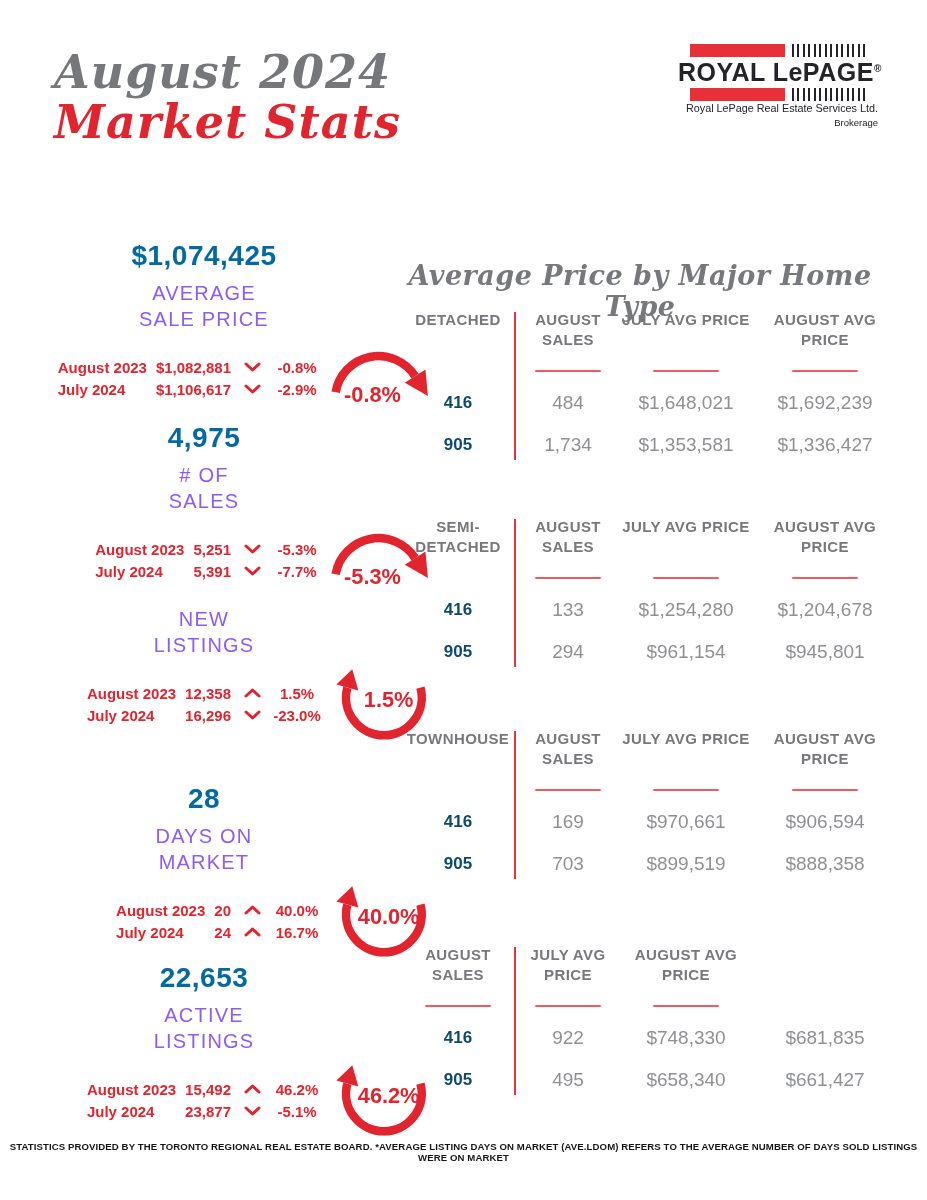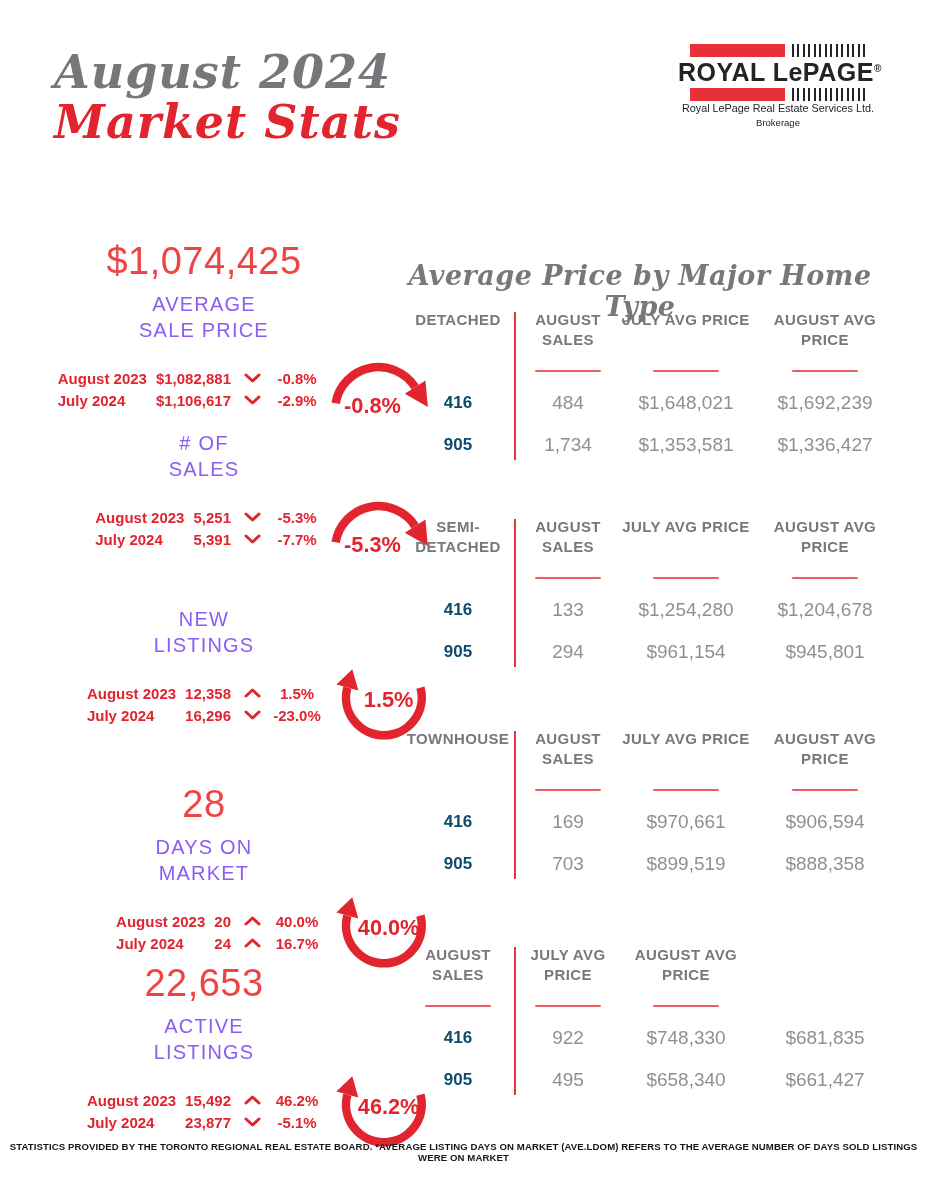--- a/index.html
+++ b/index.html
@@ -5,34 +5,34 @@
   html,body{margin:0;padding:0}
   body{width:927px;height:1200px;background:#ffffff;position:relative;overflow:hidden;
        font-family:"Liberation Sans",sans-serif;-webkit-font-smoothing:antialiased}
 
   
   .masthead{position:absolute;left:54px;top:48px;font-family:"DejaVu Serif",serif;
             font-style:italic;font-weight:bold;font-size:46px;line-height:1.08;letter-spacing:1px}
   .title-gray{color:#76777a}
   .title-red{color:#e2242e}
 
-  .logo{position:absolute;left:678px;top:44px;width:200px;text-align:center;color:#232328}
+  .logo{position:absolute;left:678px;top:44px;width:200px;text-align:right;color:#232328}
   .bar-row{display:flex;width:176px;height:13px;margin:0 auto}
   .bar-red{width:54%;background:#e73037}
   .bar-stripes{flex:1;margin-left:7px;
       background:repeating-linear-gradient(90deg,#232328 0,#232328 2px,transparent 2px,transparent 5.5px)}
   .brand{font-size:25px;font-weight:bold;letter-spacing:.5px;line-height:1.25;white-space:nowrap}
   .brand sup{font-size:10px;vertical-align:super}
   .company{font-size:10.8px;margin-top:1px;white-space:nowrap}
   .brokerage{font-size:9.5px;margin-top:3px}
 
   
   .stat{position:absolute;left:15px;width:420px}
   .stat-top{width:378px;text-align:center}
-  .stat-value{font-size:38px;font-weight:normal;color:#ef4444;letter-spacing:.5px}
+  .stat-value{font-size:28px;font-weight:bold;color:#0369a1;letter-spacing:.5px}
   .stat-label{margin-top:9px;font-size:20px;color:#8b5cf6;letter-spacing:1.2px;line-height:1.28}
   .stat-bottom{display:flex;align-items:center;margin-top:9px}
   .stat-rows{flex:1;display:grid;grid-template-columns:auto auto 24px auto;justify-content:end;
              column-gap:9px;row-gap:5px;color:#e2242e;font-weight:bold;font-size:15px;align-items:center}
   .srow{display:contents}
   .sr-label{text-align:left}
   .sr-value{text-align:center}
   .sr-pct{text-align:center;min-width:48px}
   .chev{text-align:center;line-height:0}
   .chev svg{display:none}
@@ -125,20 +125,21 @@
           <polygon points="101.9,30 80.1,44 104.5,58"></polygon>
           <text x="46" y="64">-0.8%</text>
         </svg>
 
     </div>
   </div>
 </section>
 
 <section class="stat" style="top:422px">
   <div class="stat-top">
+    <div class="stat-value">4,975</div>
     <div class="stat-label"><span># OF</span><br><span>SALES</span></div>
   </div>
   <div class="stat-bottom">
     <div class="stat-rows">
       <div class="srow">
         <span class="sr-label">August 2023</span>
         <span class="sr-value">5,251</span>
         <span class="chev" data-dir="down">
           <svg class="cdown" width="19" height="12" viewBox="0 0 19 12">
               <polyline points="3,3 9.5,9 16,3" stroke="#e2242e" stroke-width="3" fill="none" stroke-linecap="round" stroke-linejoin="round"></polyline>

